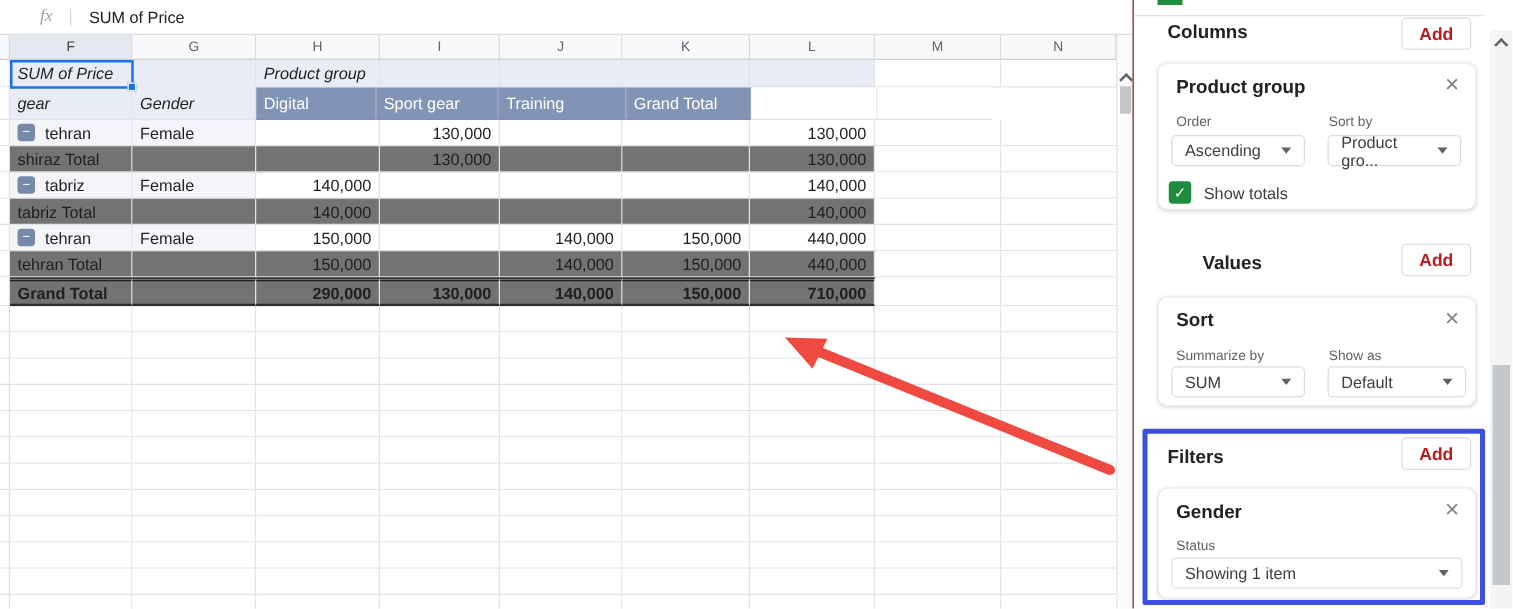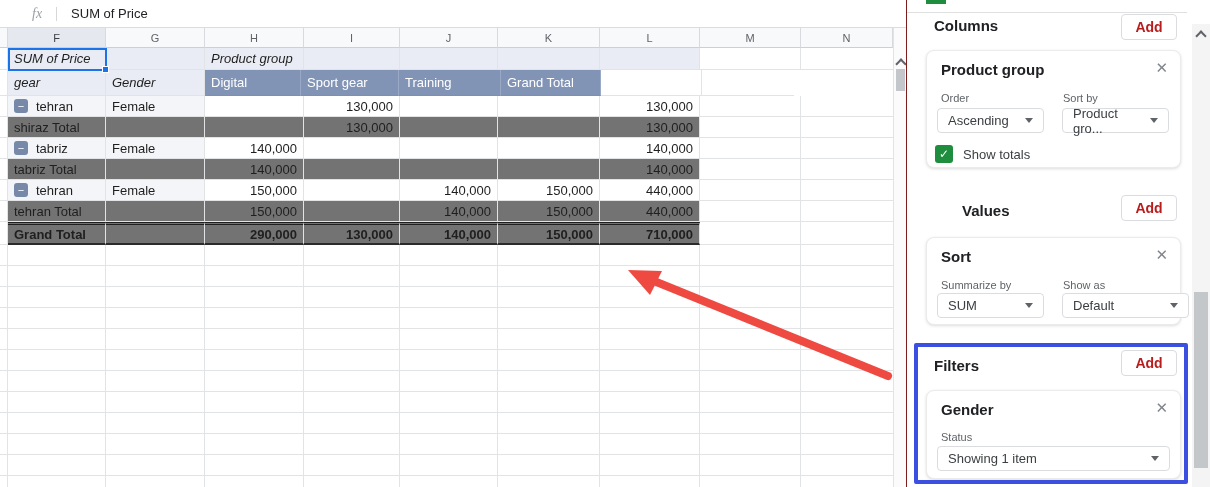--- a/index.html
+++ b/index.html
@@ -420,21 +420,21 @@
 
     <div class="card" style="top:237px; height:88px;">
       <div class="card-title">Sort</div>
       <div class="card-close">✕</div>
       <div class="fld-label" style="left:14px; top:41px;">Summarize by</div>
       <div class="fld-label" style="left:136px; top:41px;">Show as</div>
       <div class="dropdown" style="left:10px; top:55px; width:107px;">
         <span>SUM</span>
         <span class="caret"></span>
       </div>
-      <div class="dropdown" style="left:135px; top:55px; width:127px;">
+      <div class="dropdown" style="left:135px; top:55px; width:111px;">
         <span>Default</span>
         <span class="caret"></span>
       </div>
     </div>
 
     <div class="section-title" style="top:357px;">Filters</div>
     <button class="add-btn" style="top:350px;">Add</button>
 
     <div class="card" style="top:390px; height:89px;">
       <div class="card-title">Gender</div>

